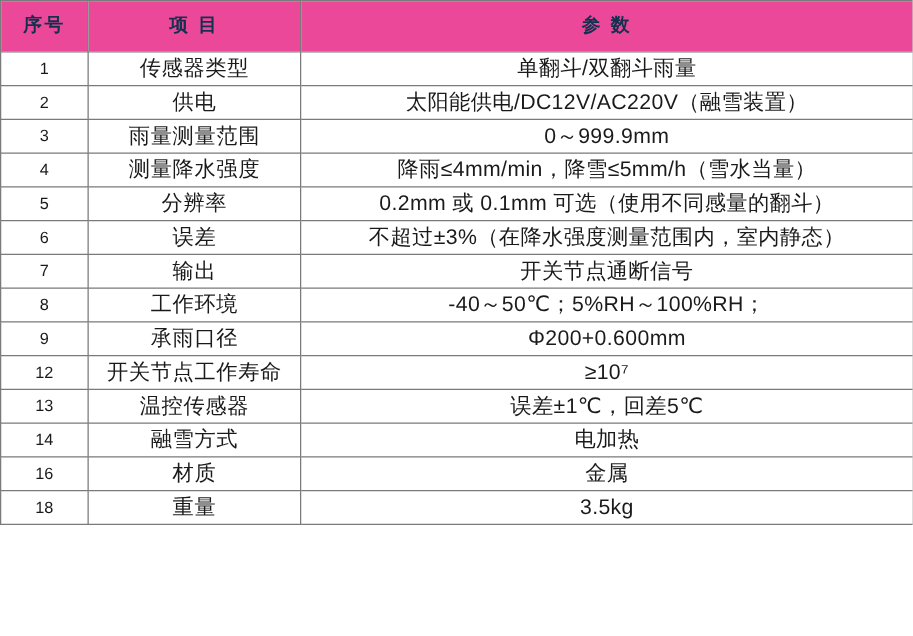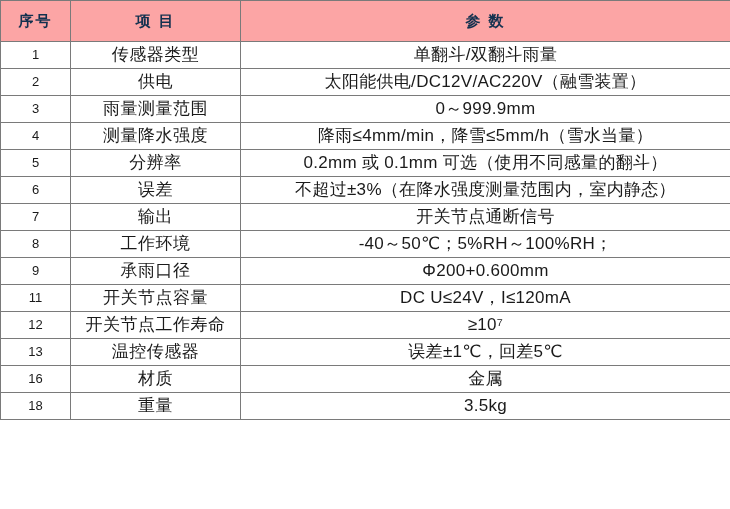--- a/index.html
+++ b/index.html
@@ -27,21 +27,21 @@
     border: 1px solid #7a7a7a;
     text-align: center;
     vertical-align: middle;
     padding: 0;
     height: 26px;
     line-height: 26px;
     white-space: nowrap;
     overflow: hidden;
   }
   .spec-table thead th {
-    background: #fca5a5;
+    background: #ec4899;
     font-weight: bold;
     font-size: 15px;
     height: 40px;
     line-height: 40px;
     letter-spacing: 2px;
     color: #13314f;
   }
   .spec-table tbody td {
     font-size: 17px;
     background: #ffffff;
@@ -112,33 +112,33 @@
       <td class="col-index">8</td>
       <td class="col-item">工作环境</td>
       <td class="col-param">-40～50℃；5%RH～100%RH；</td>
     </tr>
     <tr>
       <td class="col-index">9</td>
       <td class="col-item">承雨口径</td>
       <td class="col-param">Φ200+0.600mm</td>
     </tr>
     <tr>
-      <td class="col-index">11</td>
-      <td class="col-item">开关节点容量</td>
-      <td class="col-param">DC U≤24V，I≤120mA</td>
-    </tr>
-    <tr>
       <td class="col-index">12</td>
       <td class="col-item">开关节点工作寿命</td>
       <td class="col-param">≥10⁷</td>
     </tr>
     <tr>
       <td class="col-index">13</td>
       <td class="col-item">温控传感器</td>
       <td class="col-param">误差±1℃，回差5℃</td>
+    </tr>
+    <tr>
+      <td class="col-index">14</td>
+      <td class="col-item">融雪方式</td>
+      <td class="col-param">电加热</td>
     </tr>
     <tr>
       <td class="col-index">16</td>
       <td class="col-item">材质</td>
       <td class="col-param">金属</td>
     </tr>
     <tr>
       <td class="col-index">18</td>
       <td class="col-item">重量</td>
       <td class="col-param">3.5kg</td>

